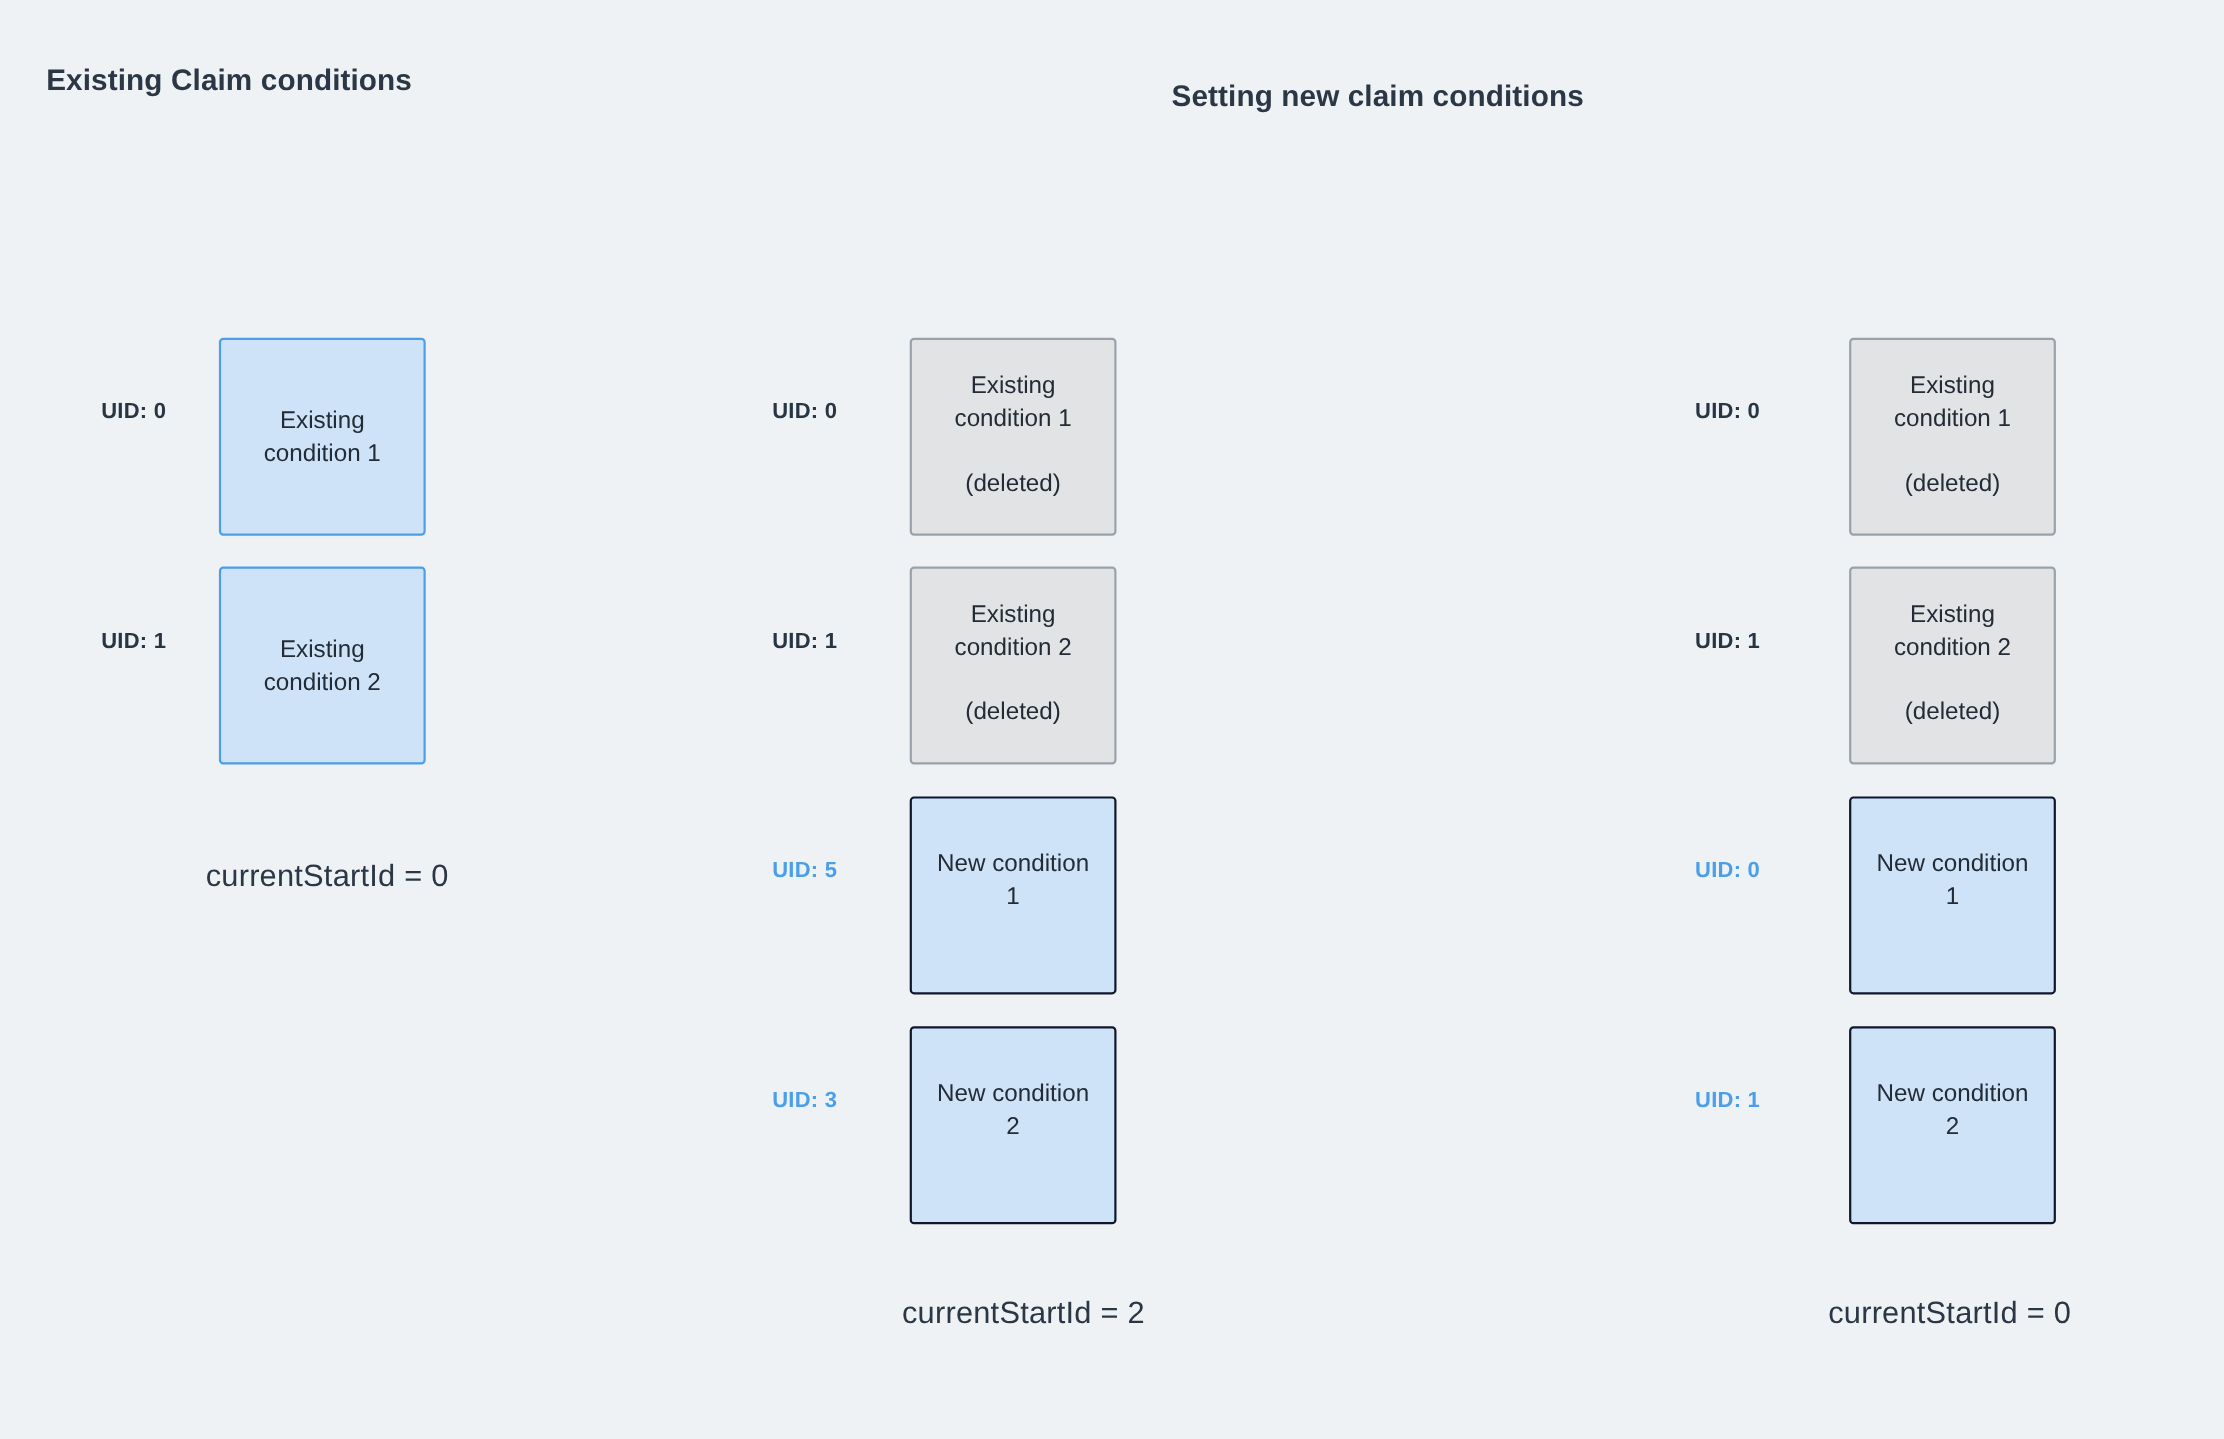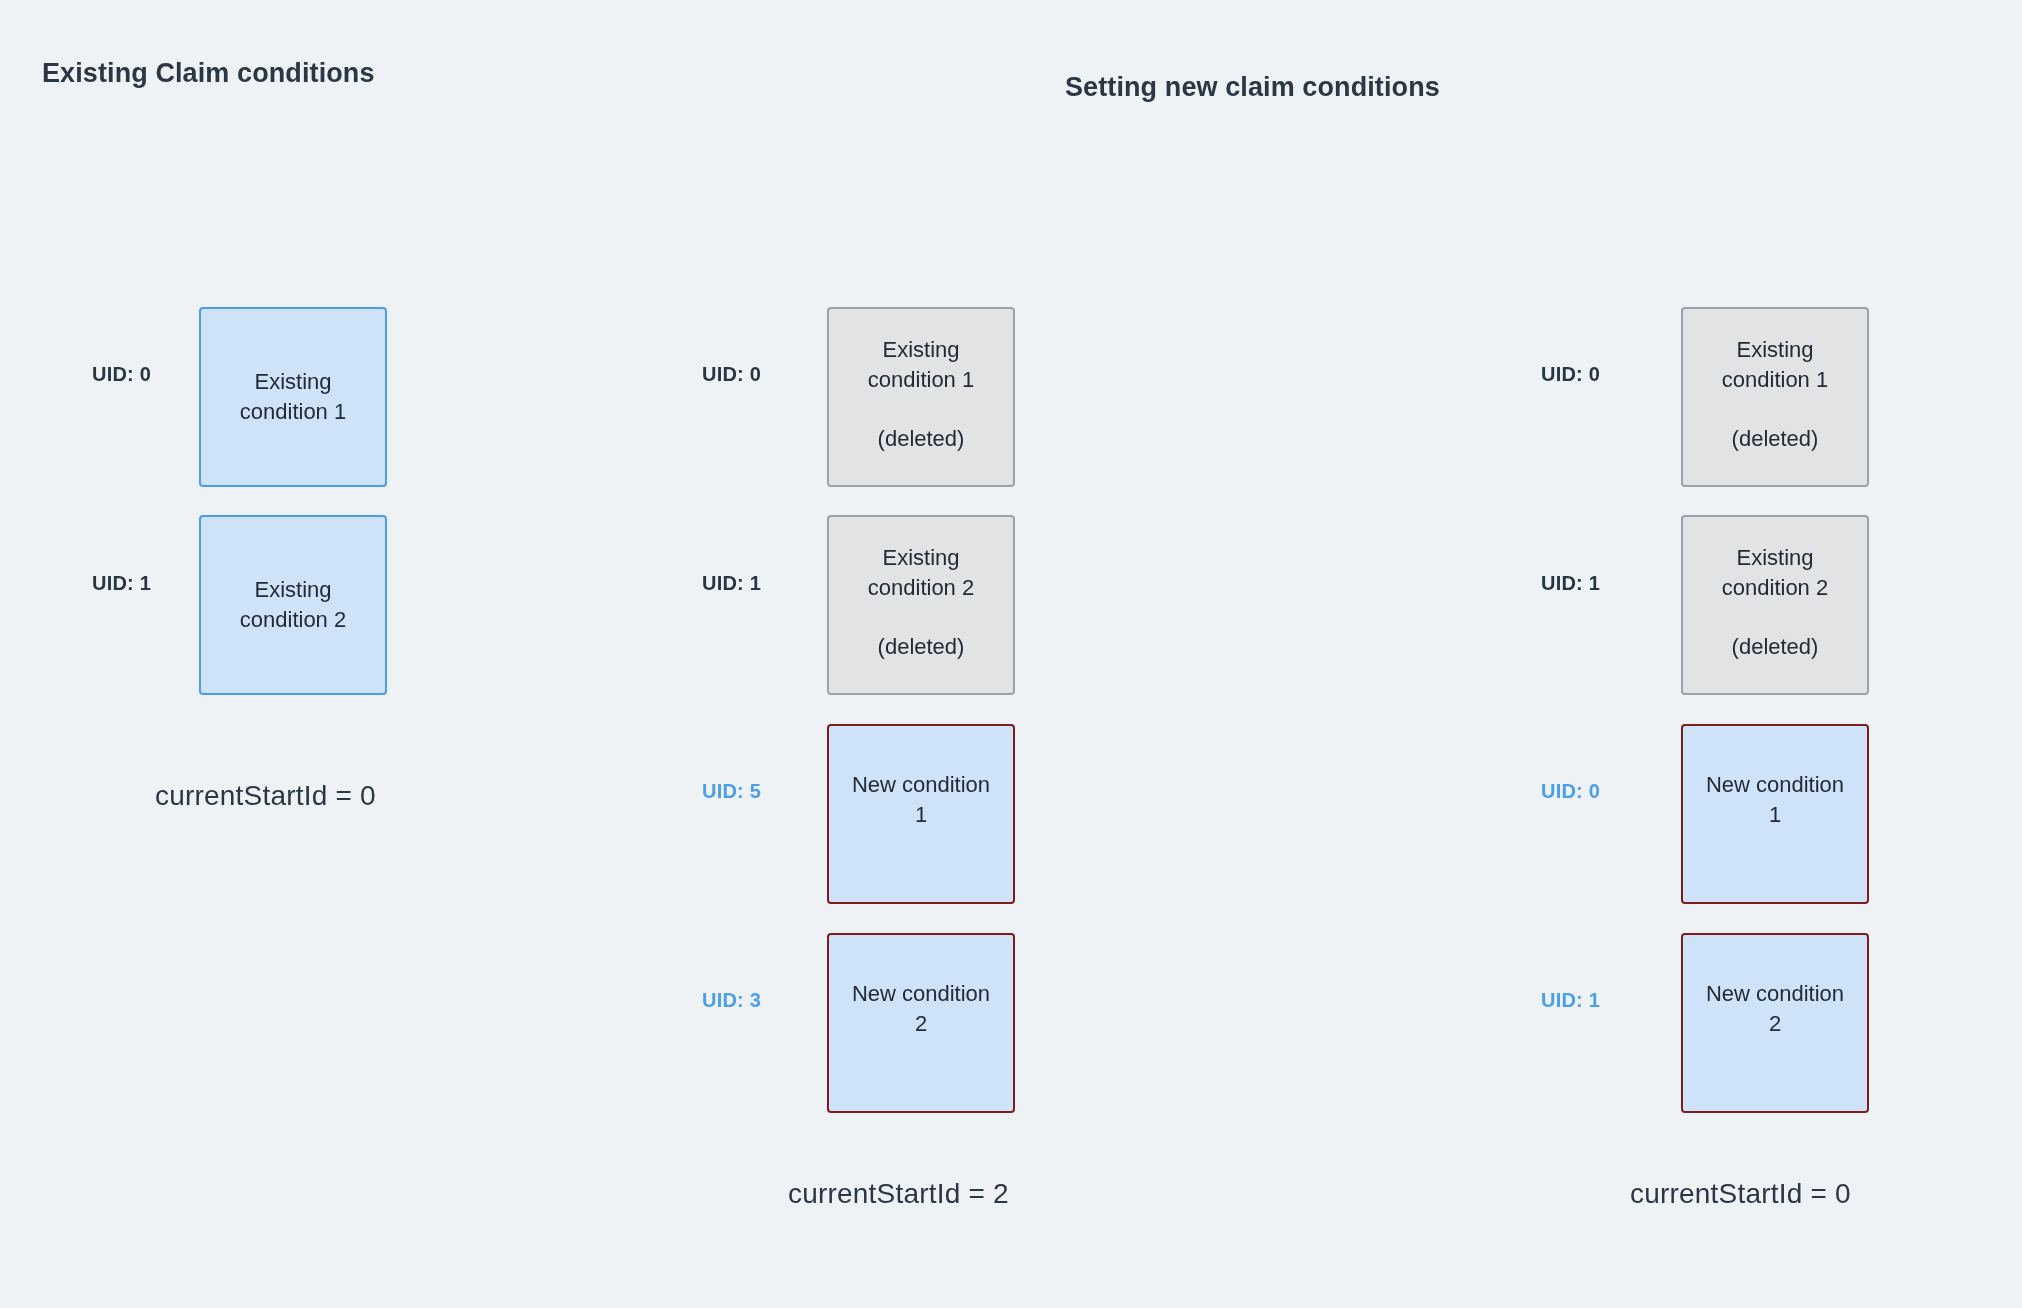--- a/index.html
+++ b/index.html
@@ -74,37 +74,38 @@
     border: 2px solid #4a9fe8;
   }
   .cond-box.deleted {
     background: #e1e3e5;
     border: 2px solid #99a2aa;
     justify-content: flex-start;
     padding-top: 26px;
   }
   .cond-box.new {
     background: #cfe3f8;
-    border: 2px solid #7f1d1d;
+    border: 2px solid #0f172a;
     justify-content: flex-start;
     padding-top: 44px;
   }
   .box-title {
     white-space: pre-line;
   }
   .box-sub {
     margin-top: 30px;
   }
 
   
   .start-id {
     font-size: 28px;
     color: #2b3744;
     white-space: nowrap;
     letter-spacing: 0.2px;
+    margin-left: 32px;
   }
 </style>
 </head>
 <body>
 
 <div class="canvas">
 
   <div class="abs section-title" style="left:42px; top:58px;">Existing Claim conditions</div>
 
   <div class="abs section-title" style="left:1065px; top:72px;">Setting new claim conditions</div>

